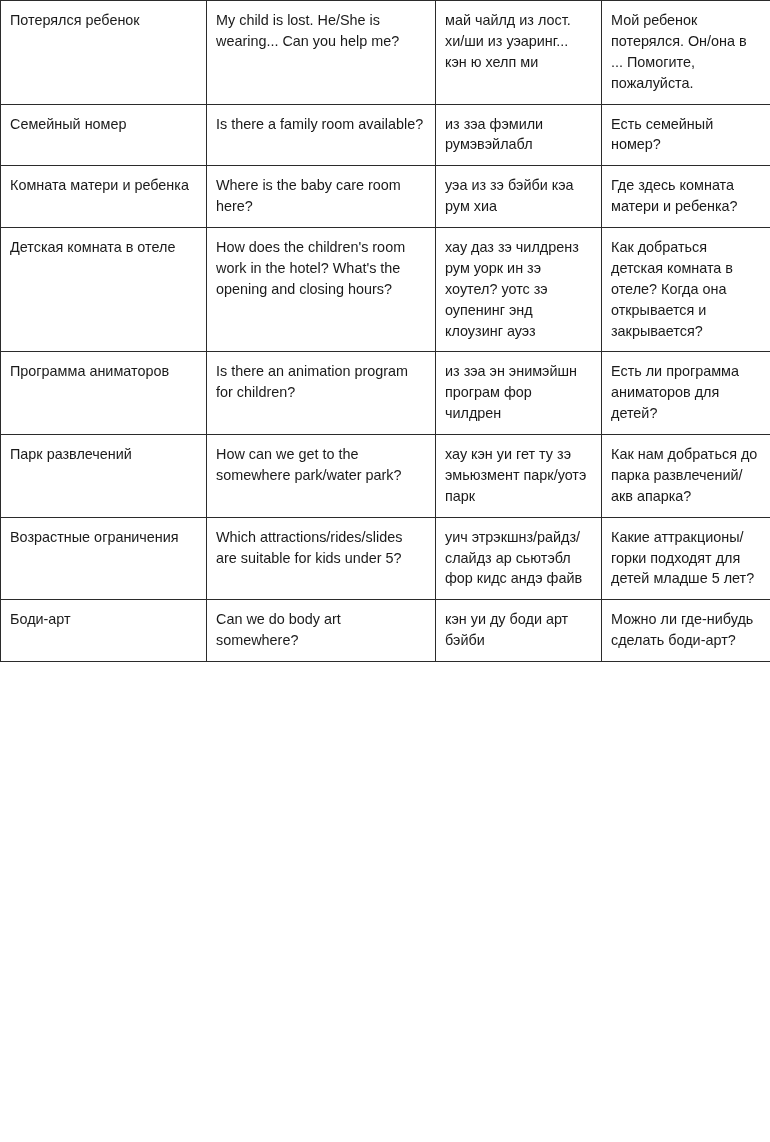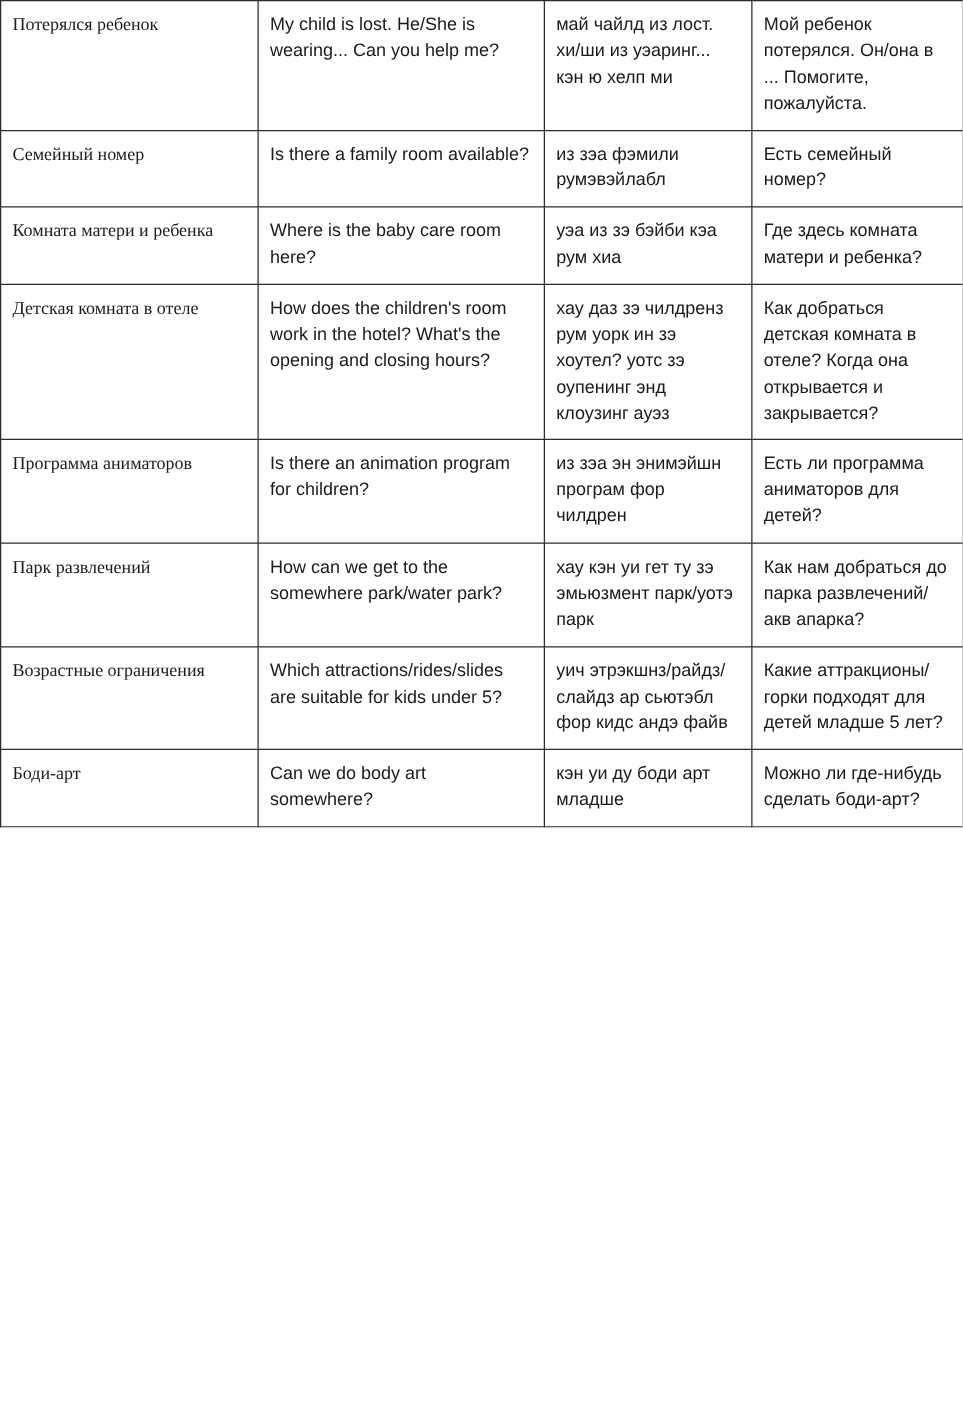--- a/index.html
+++ b/index.html
@@ -23,21 +23,21 @@
     padding: 9px 9px 10px 9px;
     font-size: 14.4px;
     line-height: 1.45;
     word-wrap: break-word;
     overflow-wrap: break-word;
   }
   #phrase-table col.c0 { width: 206px; }
   #phrase-table col.c1 { width: 229px; }
   #phrase-table col.c2 { width: 166px; }
   #phrase-table col.c3 { width: 169px; }
-  .cell-ru   { font-size: 14.2px; font-family: Liberation Serif, serif; }
+  .cell-ru   { font-size: 14.2px; }
   .cell-en   { font-size: 14.4px; }
   .cell-tr   { font-size: 14.2px; }
   .cell-tx   { font-size: 14.2px; margin-top: 19px; }
 </style>
 </head>
 <body>
 
 <table id="phrase-table">
   <colgroup>
     <col class="c0">
@@ -84,17 +84,17 @@
     </tr>
     <tr>
       <td class="cell-ru">Возрастные ограничения</td>
       <td class="cell-en">Which attractions/rides/slides are suitable for kids under 5?</td>
       <td class="cell-tr">уич этрэкшнз/райдз/слайдз ар сьютэбл фор кидс андэ файв</td>
       <td class="cell-tx">Какие аттракционы/горки подходят для детей младше 5 лет?</td>
     </tr>
     <tr>
       <td class="cell-ru">Боди-арт</td>
       <td class="cell-en">Can we do body art somewhere?</td>
-      <td class="cell-tr">кэн уи ду боди арт младше</td>
+      <td class="cell-tr">кэн уи ду боди арт бэйби</td>
       <td class="cell-tx">Можно ли где-нибудь сделать боди-арт?</td>
     </tr>
   </tbody>
 </table>
 
 </body></html>

